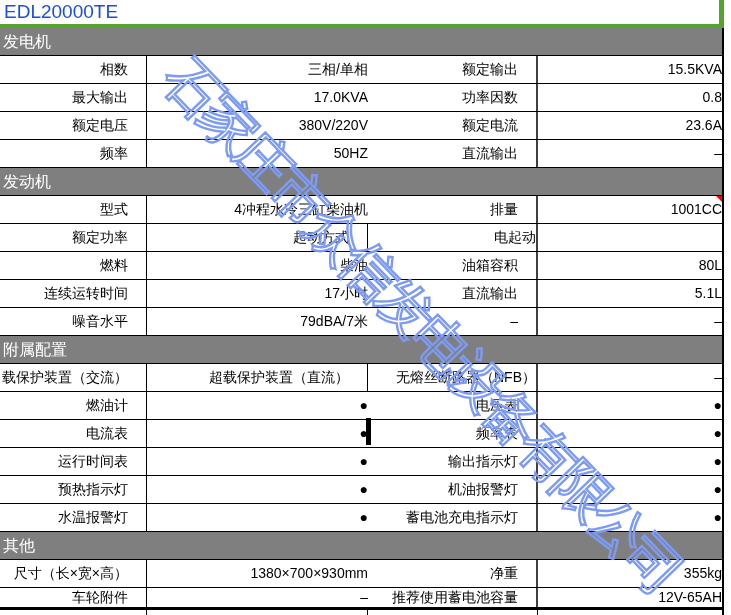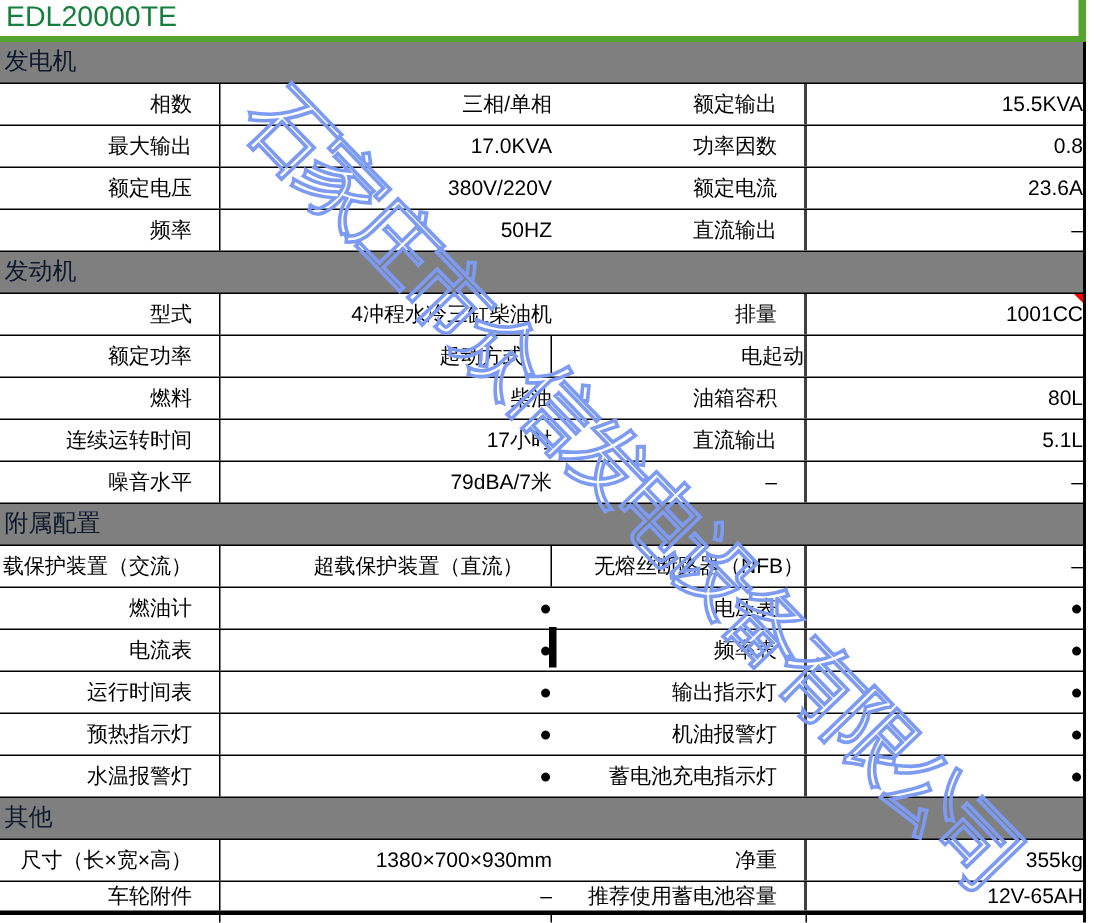--- a/index.html
+++ b/index.html
@@ -6,33 +6,33 @@
   body{
     width:731px;height:615px;position:relative;overflow:hidden;
     background:#ffffff;
     font-family:"Liberation Sans","DejaVu Sans",sans-serif;
     color:#000;
   }
   
   .title-bar{height:24px;position:relative;}
   .sheet-title{
     position:absolute;left:4px;top:1px;font-size:19px;line-height:22px;
-    color:#15803d;white-space:nowrap;
+    color:#1d4ed8;white-space:nowrap;
   }
   .sel-border-bottom{position:absolute;left:0;top:24px;width:724px;height:4px;background:#55A42F;}
   .sel-border-right{position:absolute;left:719px;top:0;width:5px;height:24px;background:#55A42F;}
 
   
   #spec-table{
     position:absolute;left:0;top:28px;width:724px;
     border-right:2px solid #000;box-sizing:border-box;
   }
   .section-header{
     height:28px;box-sizing:border-box;
-    background:#7F7F7F;color:#0f172a;
+    background:#7F7F7F;color:#ffffff;
     font-size:16px;line-height:27px;padding-left:3px;
     border-bottom:1px solid #000;
     overflow:hidden;white-space:nowrap;
   }
   .row{
     display:grid;grid-template-columns:147px 221px 170px 1fr;
     height:28px;box-sizing:border-box;
     border-bottom:1px solid #000;
     font-size:14px;line-height:26px;
   }

